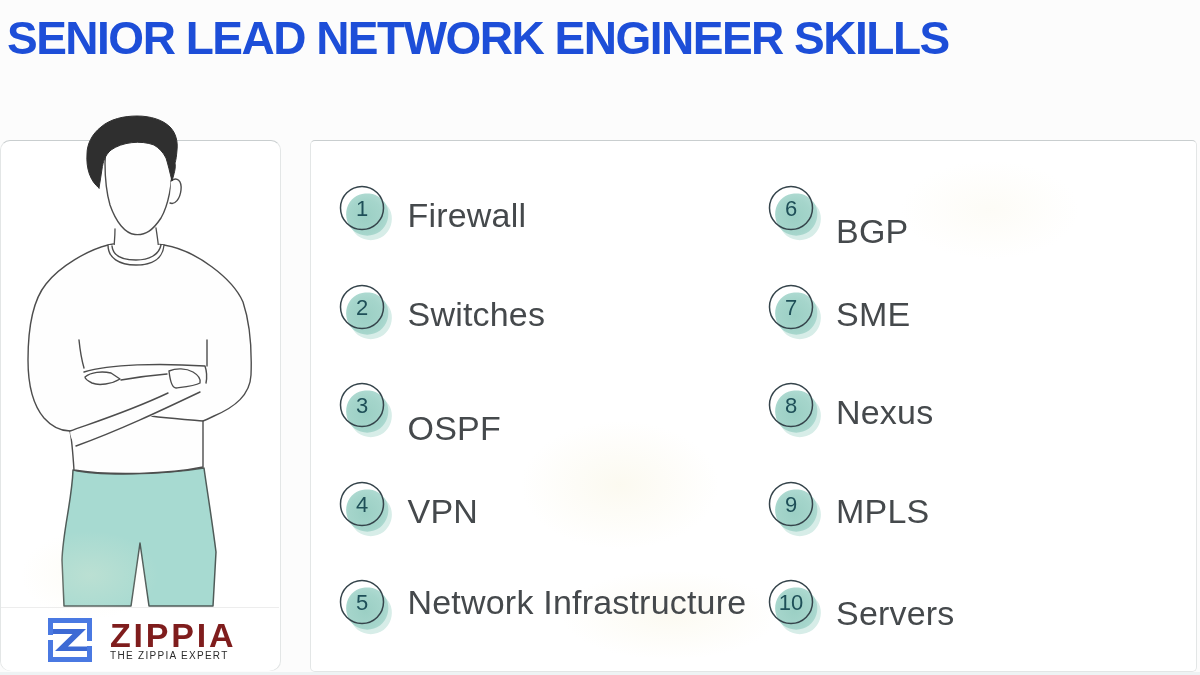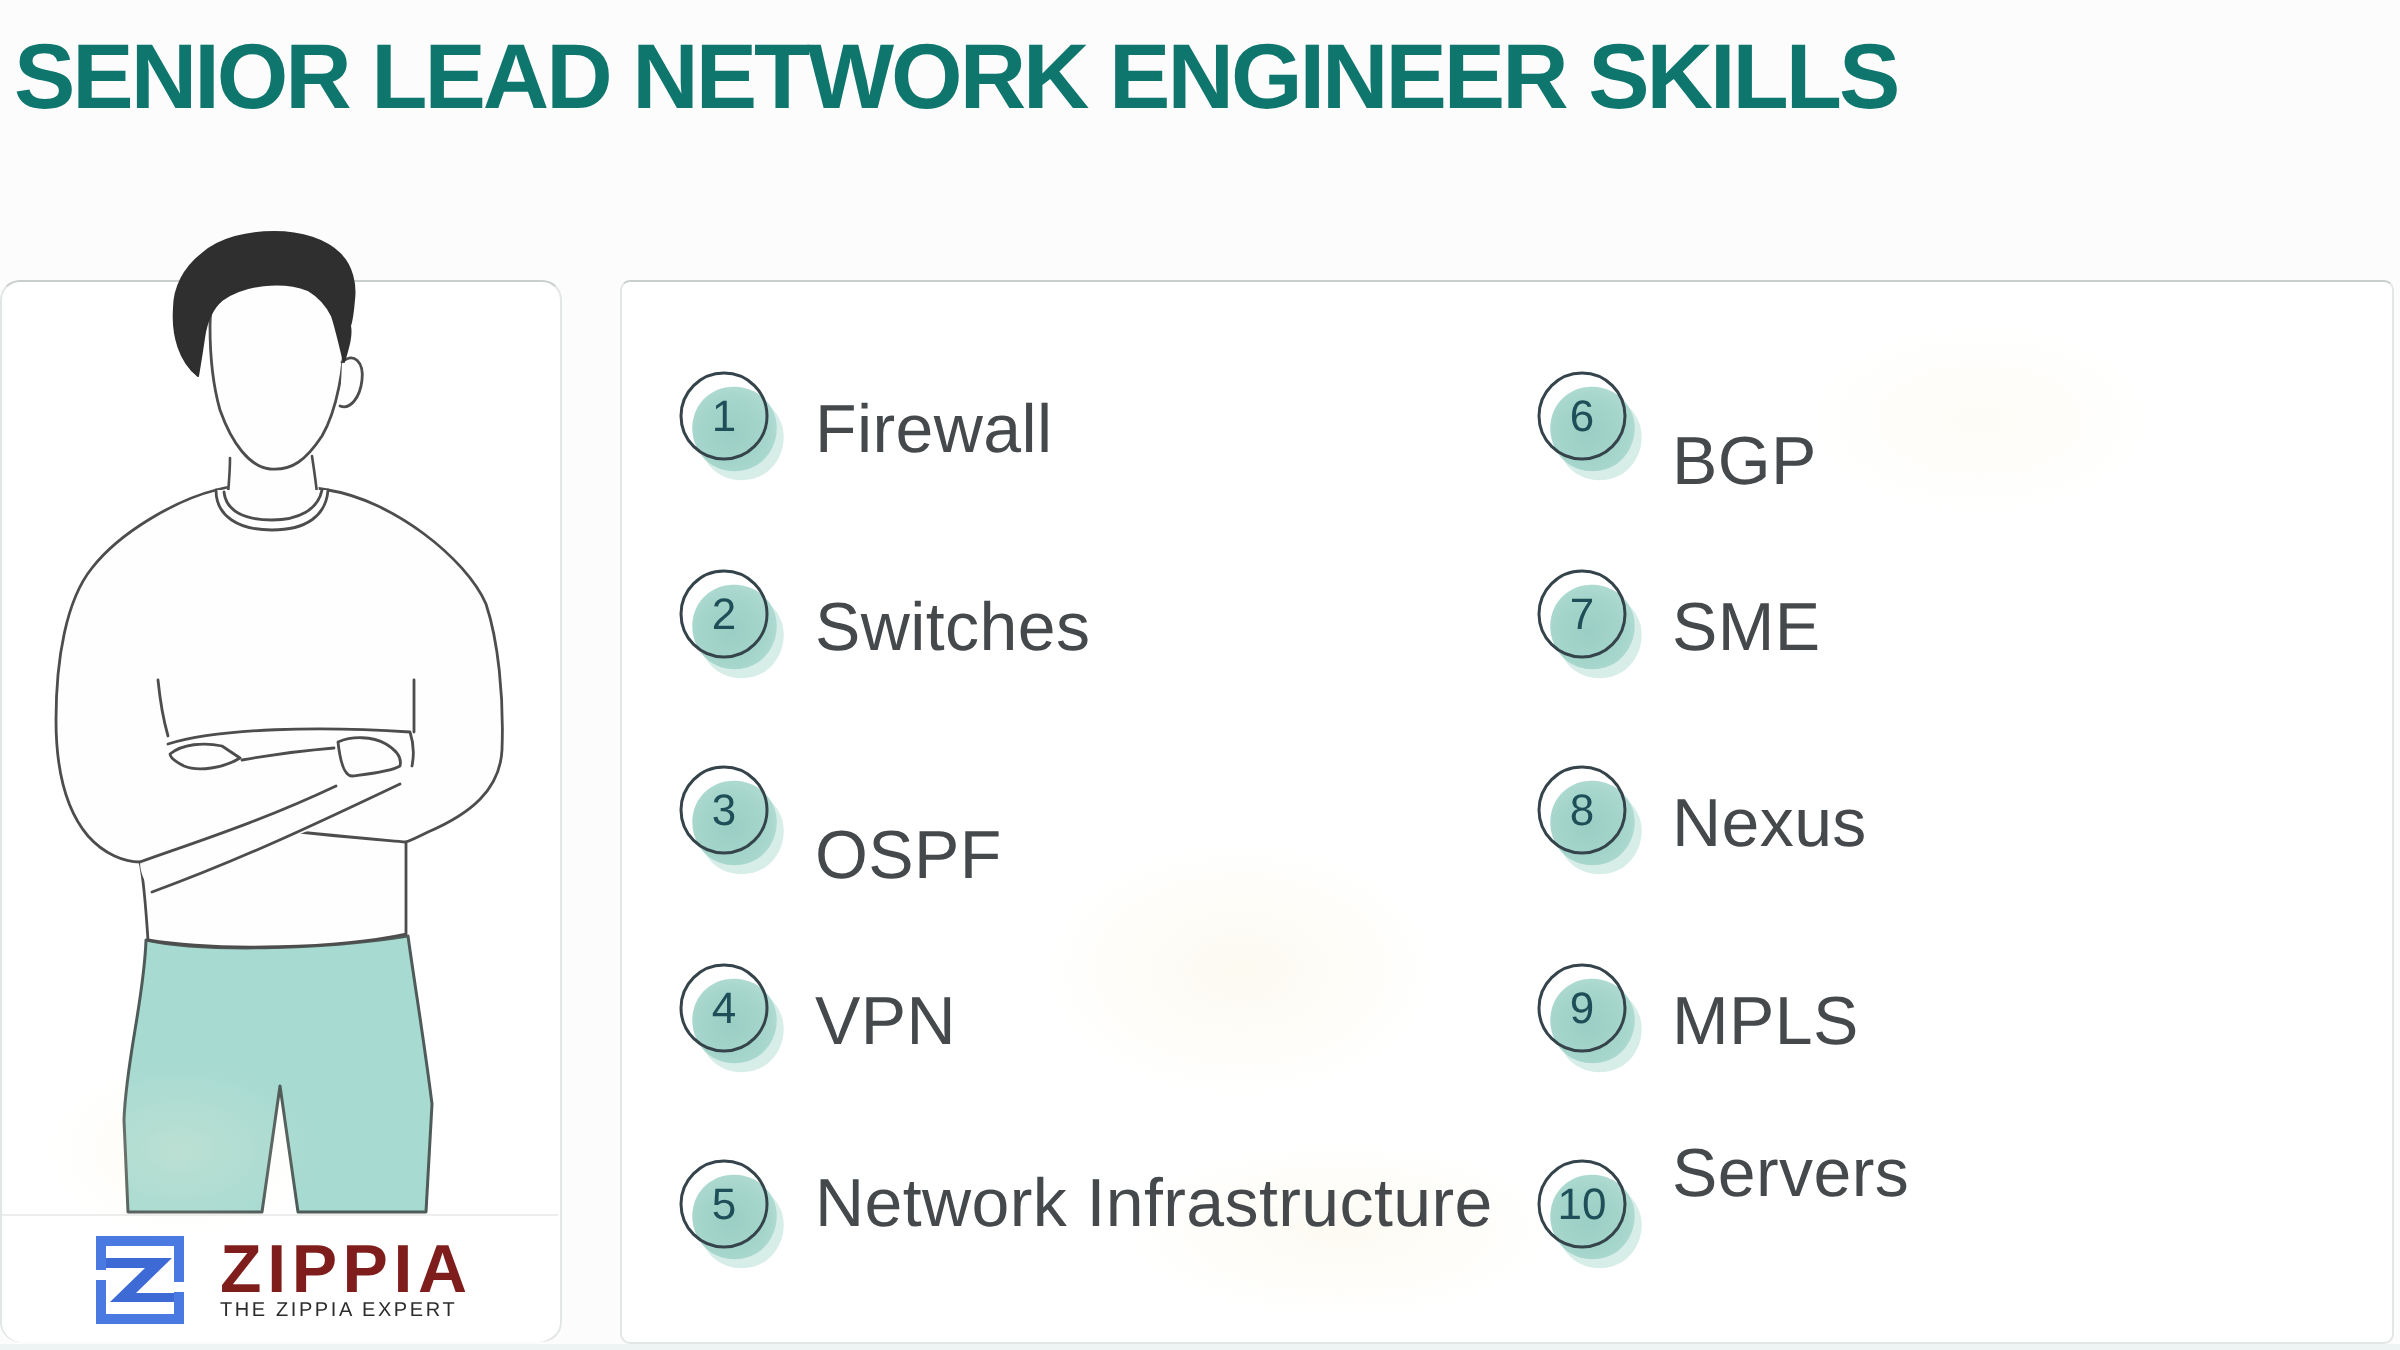--- a/index.html
+++ b/index.html
@@ -1,19 +1,19 @@
 <!DOCTYPE html>
 <html><head>
 <meta charset="utf-8">
 <style>
   html,body{margin:0;padding:0;}
   body{width:1200px;height:675px;overflow:hidden;background:#fcfcfc;
        font-family:"Liberation Sans", sans-serif;position:relative;}
   .title{position:absolute;left:7px;top:15px;font-size:46px;font-weight:700;
-         color:#0f766e;letter-spacing:-1.5px;white-space:nowrap;line-height:1;}
+         color:#1d4ed8;letter-spacing:-1.5px;white-space:nowrap;line-height:1;}
   .card{position:absolute;background:#ffffff;border:1px solid #e3e6e6;
         border-top-color:#c9cecf;box-sizing:border-box;}
   #cardL{left:0px;top:140px;width:281px;height:531px;border-radius:10px;}
   #cardR{left:310px;top:140px;width:887px;height:532px;border-radius:5px;}
   .bottomstrip{position:absolute;left:0;top:672px;width:1200px;height:3px;background:#eef3f4;}
   .skill{position:absolute;font-size:34px;color:#45494c;letter-spacing:0.2px;
          line-height:32px;white-space:nowrap;}
   .badge{position:absolute;width:64px;height:64px;}
   #band{position:absolute;left:1px;top:607px;width:278px;height:63px;background:#fff;
         border-top:1px solid #ededed;border-bottom-left-radius:10px;border-bottom-right-radius:10px;}
@@ -159,14 +159,14 @@
     <circle cx="23" cy="23" r="21.5" fill="none" stroke="#35444b" stroke-width="1.5"></circle>
     <text x="23" y="30.5" font-size="22" fill="#1e4f58" text-anchor="middle" font-family="Liberation Sans, sans-serif">9</text>
   </svg>
   <div class="skill" style="left:836px;top:494.5px">MPLS</div>
   <svg class="badge" style="left:767.5px;top:579px" width="64" height="64" viewBox="0 0 64 64">
     <path d="M30.5,8.5 C39,9.5 46,15 48.5,23 C51,31.5 48,41 41,46.5 C33.5,52 23,52 15.5,46.5 C8.5,41 5.5,31.5 8,23 C10.5,14.5 18,9 26,8.5 C27.5,8.4 29,8.4 30.5,8.5 Z" fill="#d7ede8" transform="translate(3.5,4.5)"></path>
     <path d="M30.5,8.5 C39,9.5 46,15 48.5,23 C51,31.5 48,41 41,46.5 C33.5,52 23,52 15.5,46.5 C8.5,41 5.5,31.5 8,23 C10.5,14.5 18,9 26,8.5 C27.5,8.4 29,8.4 30.5,8.5 Z" fill="url(#blobg)"></path>
     <circle cx="23" cy="23" r="21.5" fill="none" stroke="#35444b" stroke-width="1.5"></circle>
     <text x="23" y="30.5" font-size="22" fill="#1e4f58" text-anchor="middle" font-family="Liberation Sans, sans-serif">10</text>
   </svg>
-  <div class="skill" style="left:836px;top:571px">Servers</div>
+  <div class="skill" style="left:836px;top:597px">Servers</div>
 </div>
 
 </body></html>

